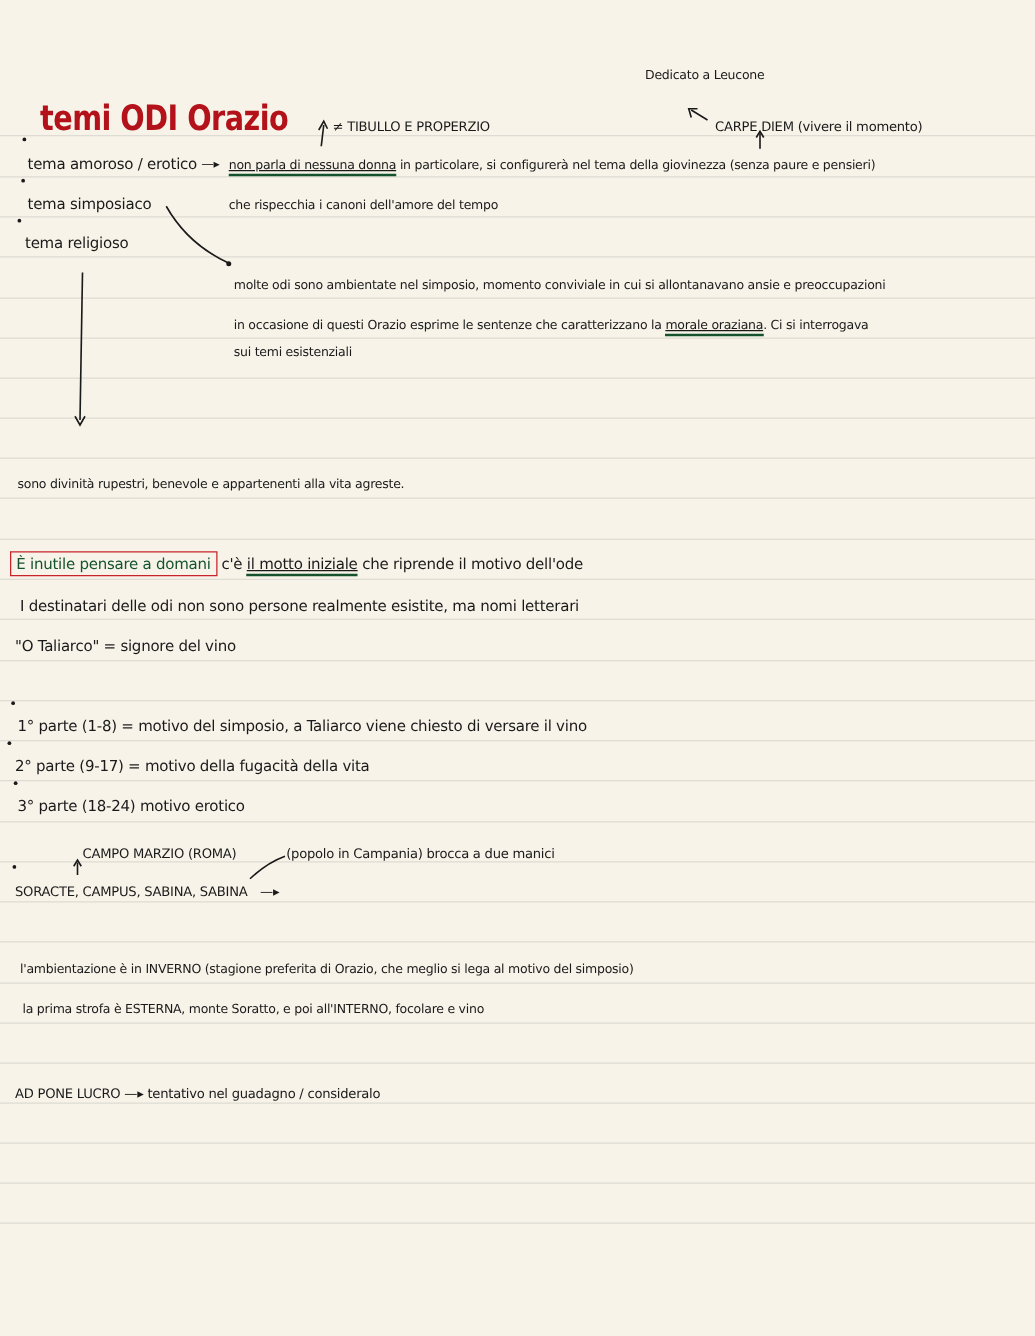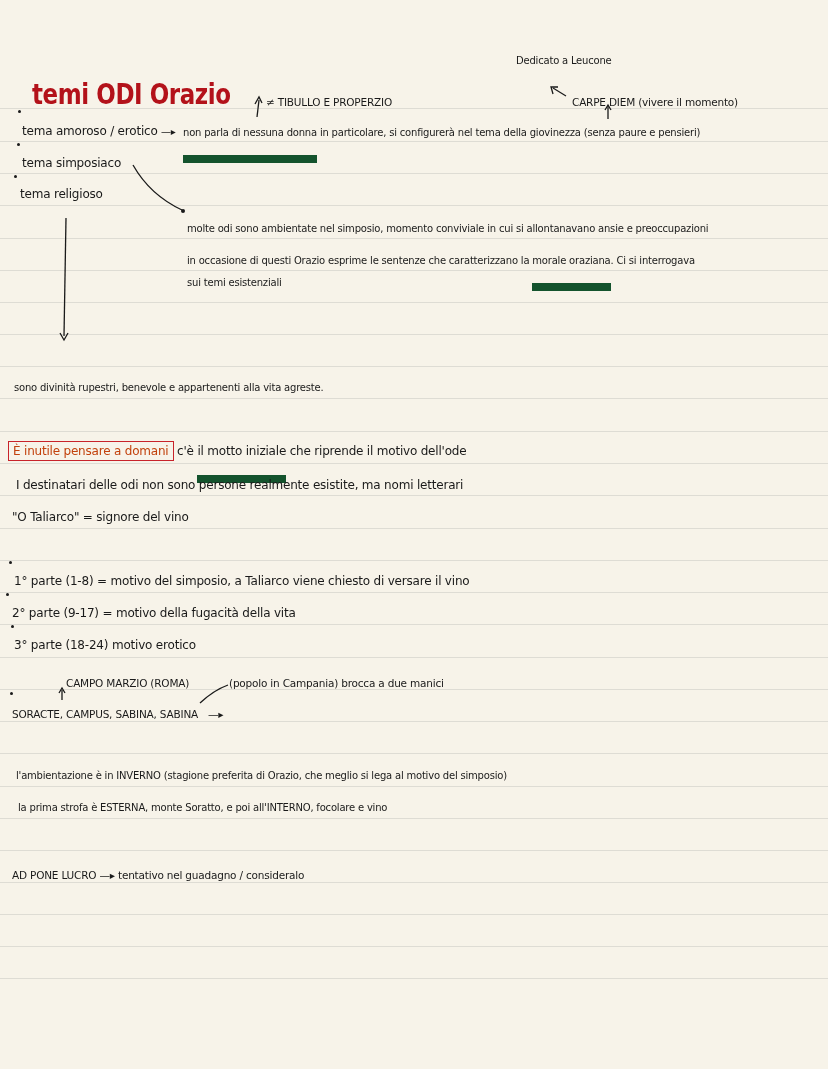--- a/index.html
+++ b/index.html
@@ -20,24 +20,24 @@
     font-size: 12px; letter-spacing: -0.2px;
     line-height: 18px;
   }
   .small { font-size: 10px; }
   .tiny { font-size: 10.5px; }
   .title {
     position: absolute; left: 32px; top: 78px;
     font-size: 28px; color: #b3121a; letter-spacing: -0.5px;
     font-weight: bold; transform: scaleX(0.82); transform-origin: left;
   }
-  .red-ul { border-bottom: 8px solid #14532d; padding-bottom: 17px; }
+  .red-ul { border-bottom: 2px solid #14532d; padding-bottom: 1px; text-decoration: underline; }
   .boxed {
     border: 1.5px solid #c8232a; padding: 2px 4px;
-    color: #c2410c;
+    color: #14532d;
   }
   .bullet {
     position: absolute; width: 3px; height: 3px; border-radius: 50%;
     background: #1a1a1a;
   }
   svg.draw { position: absolute; left: 0; top: 0; width: 828px; height: 1069px; pointer-events: none; }
 </style>
 </head>
 <body>
 
@@ -105,20 +105,21 @@
   <div class="bullet" style="left:14px; top:175px"></div>
 
   <div class="t" style="left:22px; top:122px">tema amoroso / erotico</div>
   <div class="t small" style="left:161px; top:123px">—▸</div>
   <div class="t" style="left:22px; top:154px">tema simposiaco</div>
   <div class="t" style="left:20px; top:185px">tema religioso</div>
 
   <div class="t small" style="left:183px; top:124px">
     <span class="red-ul">non parla di nessuna donna</span><span> in particolare, si configurerà nel tema della giovinezza (senza paure e pensieri)</span>
   </div>
+  <div class="t small" style="left:183px; top:156px">che rispecchia i canoni dell'amore del tempo</div>
 
   <div class="t small" style="left:187px; top:220px">molte odi sono ambientate nel simposio, momento conviviale in cui si allontanavano ansie e preoccupazioni</div>
   <div class="t small" style="left:187px; top:252px">
     <span>in occasione di questi Orazio esprime le sentenze che caratterizzano la </span><span class="red-ul">morale oraziana</span><span>. Ci si interrogava</span>
   </div>
   <div class="t small" style="left:187px; top:274px">sui temi esistenziali</div>
 
   <div class="t small" style="left:14px; top:379px">sono divinità rupestri, benevole e appartenenti alla vita agreste.</div>
 
   <div class="t" style="left:8px; top:442px">

